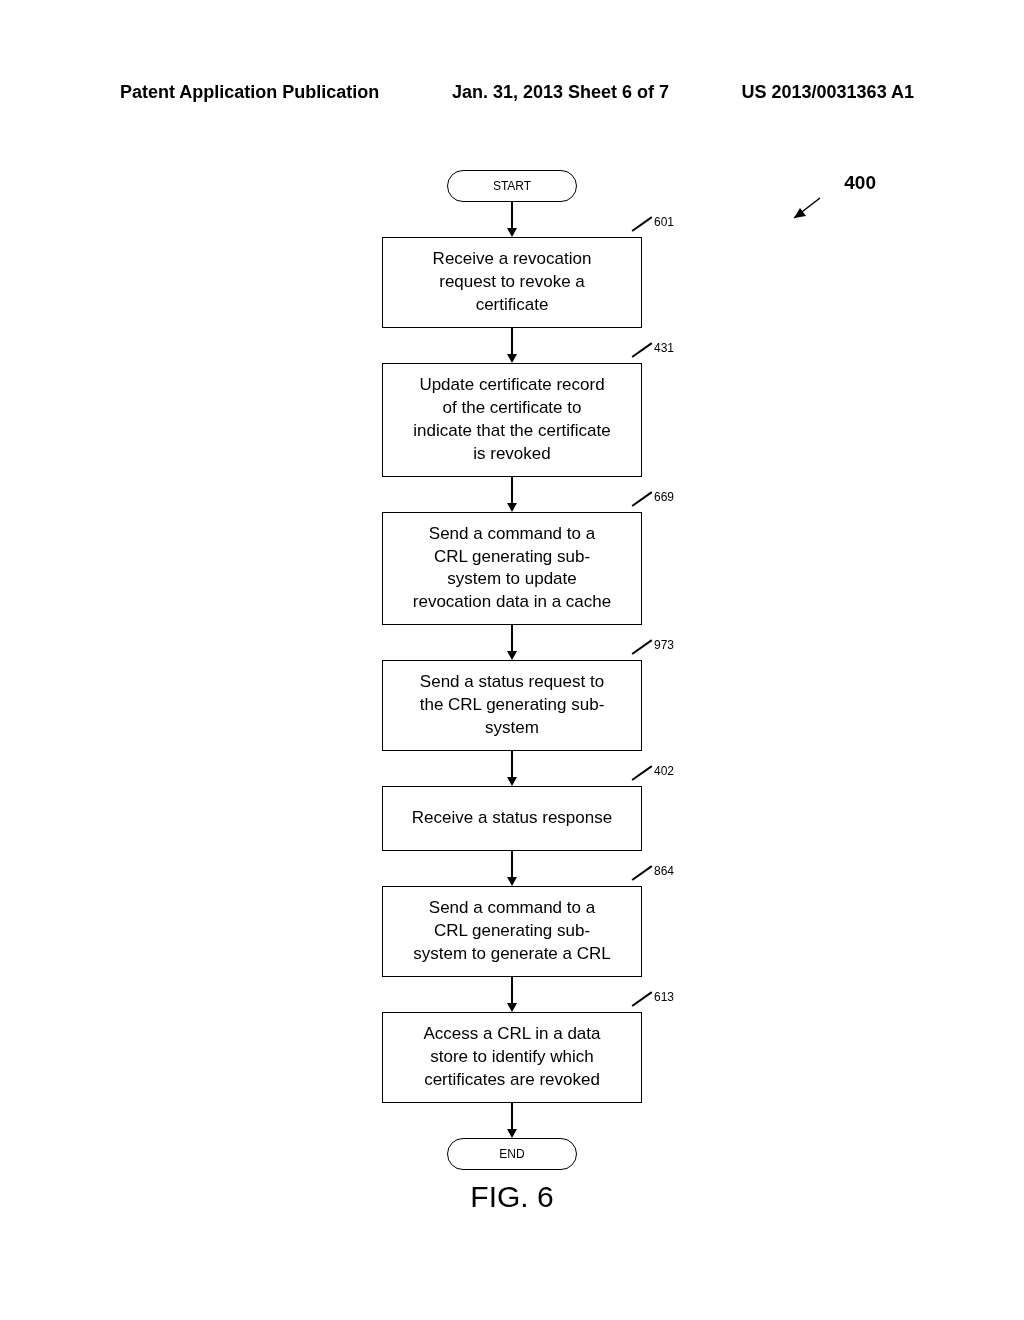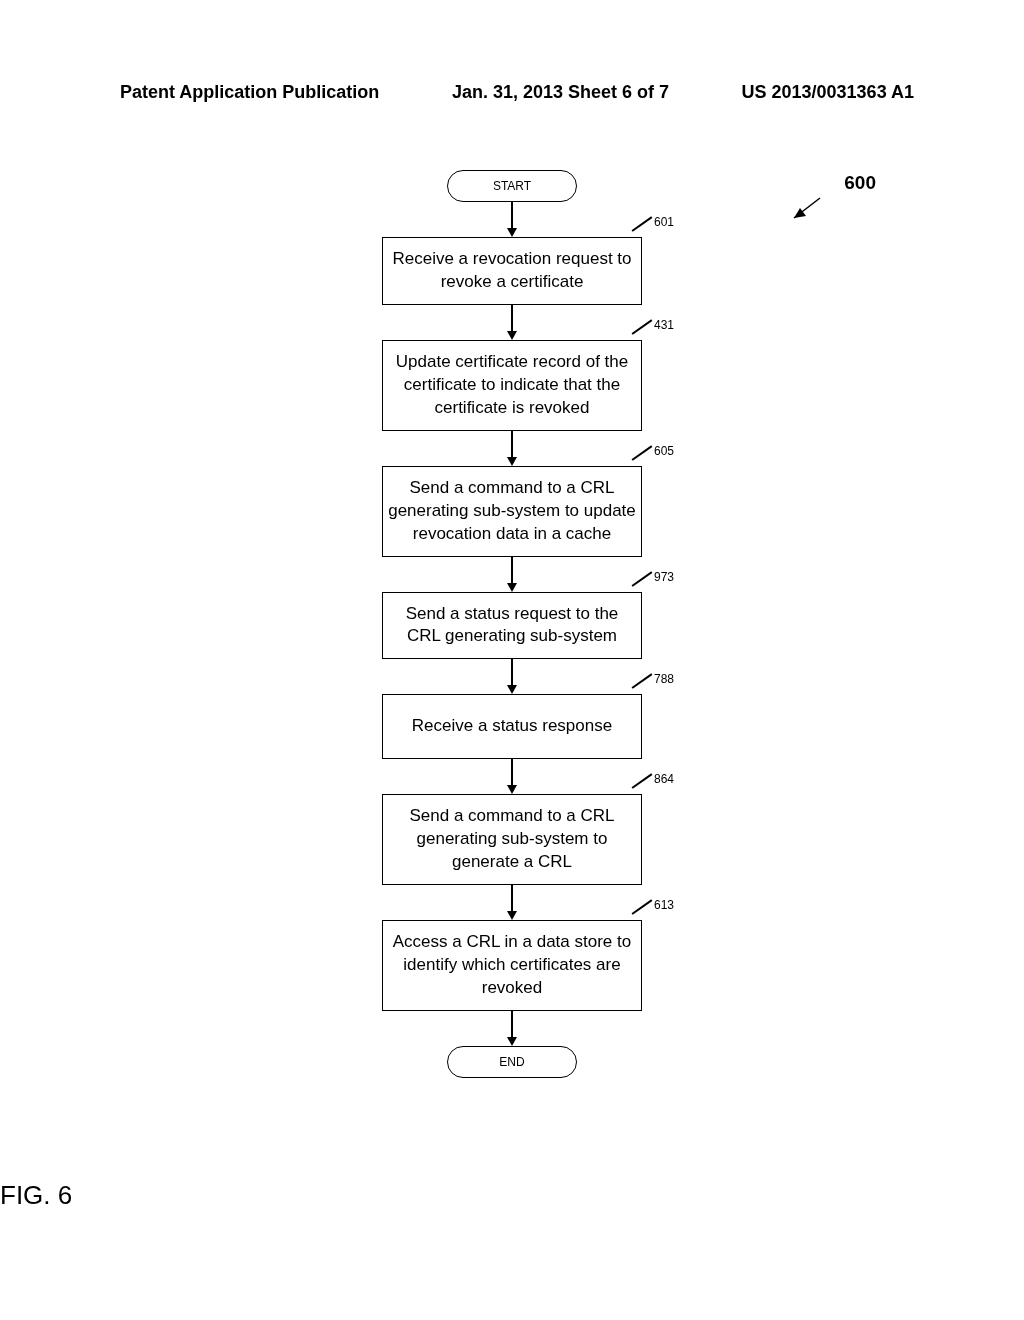--- a/index.html
+++ b/index.html
@@ -43,21 +43,21 @@
     display: flex;
     align-items: center;
     justify-content: center;
     font-size: 12px;
     margin: 0 auto;
     background: #fff;
   }
   .box {
     width: 260px;
     border: 1.5px solid #000;
-    padding: 10px 4px;
+    padding: 10px 28px;
     text-align: center;
     font-size: 17px;
     line-height: 1.35;
     margin: 0 auto;
     background: #fff;
   }
   .connector {
     display: flex;
     flex-direction: column;
     align-items: center;
@@ -92,33 +92,34 @@
   }
   .ref600-arrow {
     position: absolute;
     top: 196px;
     right: 200px;
   }
   .figlabel {
     position: absolute;
     top: 1180px;
     left: 0; right: 0;
-    font-size: 26px;
+    text-align: center;
+    font-size: 30px;
   }
 </style>
 </head>
 <body>
 
 <div class="header">
   <span>Patent Application Publication</span>
   <span>Jan. 31, 2013  Sheet 6 of 7</span>
   <span>US 2013/0031363 A1</span>
 </div>
 
-<div class="ref600">600</div>
+<div class="ref600">400</div>
 <div class="ref600-arrow">
   <svg width="38" height="28">
     <line x1="34" y1="2" x2="8" y2="22" stroke="#000" stroke-width="1.5"></line>
     <polygon points="8,22 14,12 20,20" fill="#000"></polygon>
   </svg>
 </div>
 
 <div class="diagram">
   <div class="flow-wrap">
 
@@ -148,21 +149,21 @@
       <div class="lead" style="top:-7px; left:250px; width:24px; transform:rotate(-35deg)"></div>
     </div>
 
     <div class="connector">
         <div class="stem" style="height:26px"></div>
         <div class="arrowhead"></div>
       </div>
 
     <div style="position:relative">
       <div class="box"><span>Send a command to a CRL generating sub-system to update revocation data in a cache</span></div>
-      <div class="refnum" style="top:-22px; left:272px">605</div>
+      <div class="refnum" style="top:-22px; left:272px">669</div>
       <div class="lead" style="top:-7px; left:250px; width:24px; transform:rotate(-35deg)"></div>
     </div>
 
     <div class="connector">
         <div class="stem" style="height:26px"></div>
         <div class="arrowhead"></div>
       </div>
 
     <div style="position:relative">
       <div class="box"><span>Send a status request to the CRL generating sub-system</span></div>
@@ -170,21 +171,21 @@
       <div class="lead" style="top:-7px; left:250px; width:24px; transform:rotate(-35deg)"></div>
     </div>
 
     <div class="connector">
         <div class="stem" style="height:26px"></div>
         <div class="arrowhead"></div>
       </div>
 
     <div style="position:relative">
       <div class="box" style="padding:20px 14px"><span>Receive a status response</span></div>
-      <div class="refnum" style="top:-22px; left:272px">788</div>
+      <div class="refnum" style="top:-22px; left:272px">402</div>
       <div class="lead" style="top:-7px; left:250px; width:24px; transform:rotate(-35deg)"></div>
     </div>
 
     <div class="connector">
         <div class="stem" style="height:26px"></div>
         <div class="arrowhead"></div>
       </div>
 
     <div style="position:relative">
       <div class="box"><span>Send a command to a CRL generating sub-system to generate a CRL</span></div>

